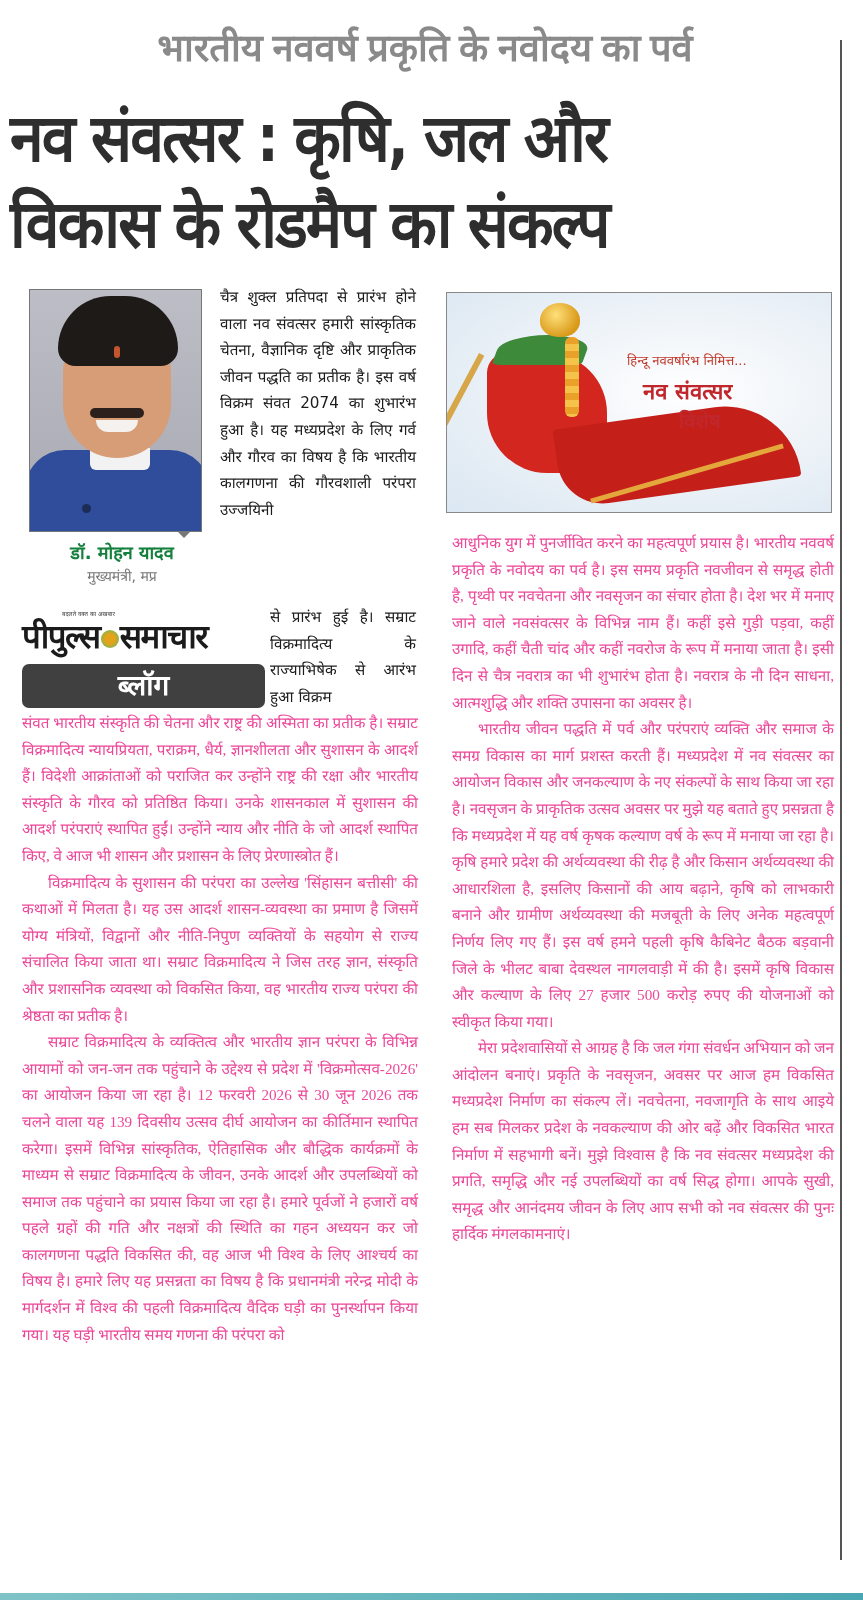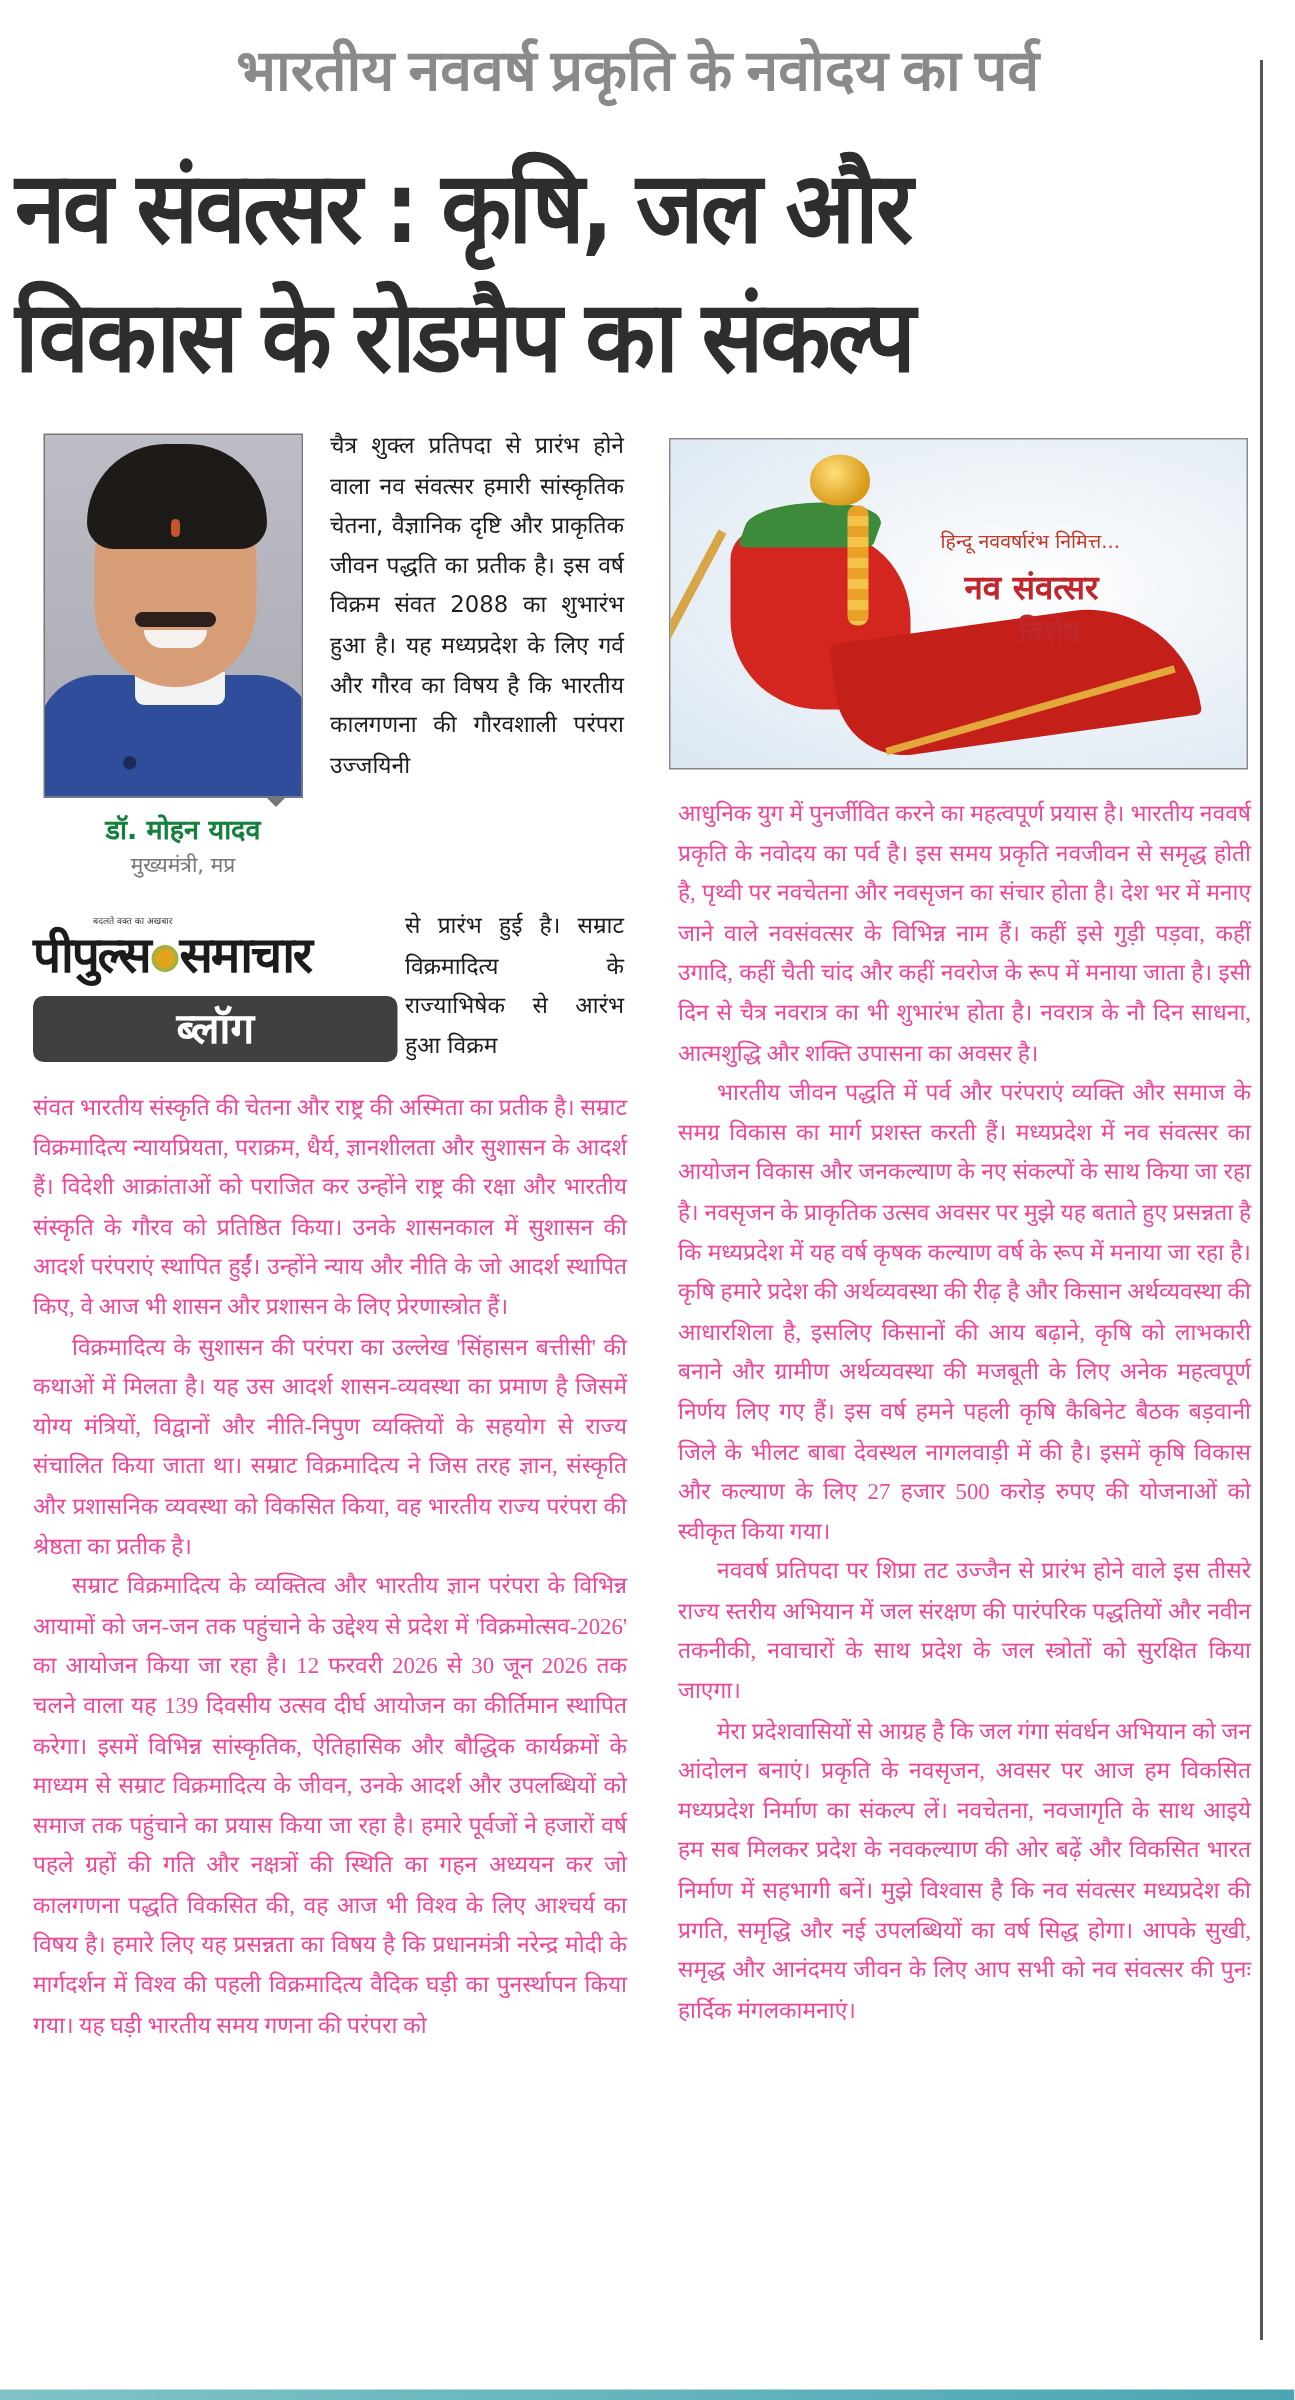--- a/index.html
+++ b/index.html
@@ -69,21 +69,21 @@
     .col p { font-size: 15.2px; line-height: 26.6px; text-align: justify; }
     .col p.indent { text-indent: 26px; }
     .intro-narrow {
       position: absolute; left: 220px; top: 284px; width: 196px;
       font-size: 15.2px; line-height: 26.6px; text-align: justify;
     }
     .intro-narrow-b {
       position: absolute; left: 270px; top: 604px; width: 146px;
       font-size: 15.2px; line-height: 26.6px; text-align: justify;
     }
-    .left-col { left: 22px; top: 710px; width: 396px; margin-top: 16px; }
+    .left-col { left: 22px; top: 710px; width: 396px; }
     .right-col { left: 452px; top: 530px; width: 382px; }
     .closing-note { font-weight: bold; text-align: right !important; font-size: 15.5px !important; }
 
     
     .festival {
       position: absolute; left: 446px; top: 292px; width: 386px; height: 221px;
       border: 1px solid #888; overflow: hidden;
       background: radial-gradient(ellipse at 62% 45%, #ffffff 0%, #eef3f8 45%, #dbe7f2 100%);
     }
     .festival .stick { position: absolute; left: 32px; top: 60px; width: 6px; height: 190px; background: #d6a648; transform: rotate(28deg); transform-origin: top left; }
@@ -120,21 +120,21 @@
   <div class="face"></div>
   <div class="hair"></div>
   <div class="tilak"></div>
   <div class="mustache"></div>
   <div class="smile"></div>
 </div>
 <div class="portrait-notch"></div>
 <div class="author-name">डॉ. मोहन यादव</div>
 <div class="author-role">मुख्यमंत्री, मप्र</div>
 
-<div class="intro-narrow">चैत्र शुक्ल प्रतिपदा से प्रारंभ होने वाला नव संवत्सर हमारी सांस्कृतिक चेतना, वैज्ञानिक दृष्टि और प्राकृतिक जीवन पद्धति का प्रतीक है। इस वर्ष विक्रम संवत 2088 का शुभारंभ हुआ है। यह मध्यप्रदेश के लिए गर्व और गौरव का विषय है कि भारतीय कालगणना की गौरवशाली परंपरा उज्जयिनी</div>
+<div class="intro-narrow">चैत्र शुक्ल प्रतिपदा से प्रारंभ होने वाला नव संवत्सर हमारी सांस्कृतिक चेतना, वैज्ञानिक दृष्टि और प्राकृतिक जीवन पद्धति का प्रतीक है। इस वर्ष विक्रम संवत 2074 का शुभारंभ हुआ है। यह मध्यप्रदेश के लिए गर्व और गौरव का विषय है कि भारतीय कालगणना की गौरवशाली परंपरा उज्जयिनी</div>
 
 <div class="logo-tag">बदलते वक्त का अखबार</div>
 <div class="logo">
   <span>पीपुल्स</span><span class="flower"></span><span>समाचार</span>
 </div>
 <div class="blog-badge">ब्लॉग</div>
 
 <div class="intro-narrow-b">से प्रारंभ हुई है। सम्राट विक्रमादित्य के राज्याभिषेक से आरंभ हुआ विक्रम</div>
 
 <div class="col left-col">
@@ -152,17 +152,16 @@
   <div class="garland"></div>
   <div class="kalash"></div>
   <div class="fest-line1">हिन्दू नववर्षारंभ निमित्त...</div>
   <div class="fest-line2">नव संवत्सर</div>
   <div class="fest-line3">विशेष</div>
 </div>
 
 <div class="col right-col">
   <p>आधुनिक युग में पुनर्जीवित करने का महत्वपूर्ण प्रयास है। भारतीय नववर्ष प्रकृति के नवोदय का पर्व है। इस समय प्रकृति नवजीवन से समृद्ध होती है, पृथ्वी पर नवचेतना और नवसृजन का संचार होता है। देश भर में मनाए जाने वाले नवसंवत्सर के विभिन्न नाम हैं। कहीं इसे गुड़ी पड़वा, कहीं उगादि, कहीं चैती चांद और कहीं नवरोज के रूप में मनाया जाता है। इसी दिन से चैत्र नवरात्र का भी शुभारंभ होता है। नवरात्र के नौ दिन साधना, आत्मशुद्धि और शक्ति उपासना का अवसर है।</p>
   <p class="indent">भारतीय जीवन पद्धति में पर्व और परंपराएं व्यक्ति और समाज के समग्र विकास का मार्ग प्रशस्त करती हैं। मध्यप्रदेश में नव संवत्सर का आयोजन विकास और जनकल्याण के नए संकल्पों के साथ किया जा रहा है। नवसृजन के प्राकृतिक उत्सव अवसर पर मुझे यह बताते हुए प्रसन्नता है कि मध्यप्रदेश में यह वर्ष कृषक कल्याण वर्ष के रूप में मनाया जा रहा है। कृषि हमारे प्रदेश की अर्थव्यवस्था की रीढ़ है और किसान अर्थव्यवस्था की आधारशिला है, इसलिए किसानों की आय बढ़ाने, कृषि को लाभकारी बनाने और ग्रामीण अर्थव्यवस्था की मजबूती के लिए अनेक महत्वपूर्ण निर्णय लिए गए हैं। इस वर्ष हमने पहली कृषि कैबिनेट बैठक बड़वानी जिले के भीलट बाबा देवस्थल नागलवाड़ी में की है। इसमें कृषि विकास और कल्याण के लिए 27 हजार 500 करोड़ रुपए की योजनाओं को स्वीकृत किया गया।</p>
-  <p class="indent">नववर्ष प्रतिपदा पर शिप्रा तट उज्जैन से प्रारंभ होने वाले इस तीसरे राज्य स्तरीय अभियान में जल संरक्षण की पारंपरिक पद्धतियों और नवीन तकनीकी, नवाचारों के साथ प्रदेश के जल स्त्रोतों को सुरक्षित किया जाएगा।</p>
   <p class="indent">मेरा प्रदेशवासियों से आग्रह है कि जल गंगा संवर्धन अभियान को जन आंदोलन बनाएं। प्रकृति के नवसृजन, अवसर पर आज हम विकसित मध्यप्रदेश निर्माण का संकल्प लें। नवचेतना, नवजागृति के साथ आइये हम सब मिलकर प्रदेश के नवकल्याण की ओर बढ़ें और विकसित भारत निर्माण में सहभागी बनें। मुझे विश्वास है कि नव संवत्सर मध्यप्रदेश की प्रगति, समृद्धि और नई उपलब्धियों का वर्ष सिद्ध होगा। आपके सुखी, समृद्ध और आनंदमय जीवन के लिए आप सभी को नव संवत्सर की पुनः हार्दिक मंगलकामनाएं।</p>
 </div>
 
 <div class="bottom-bar"></div>
 
 </body></html>

